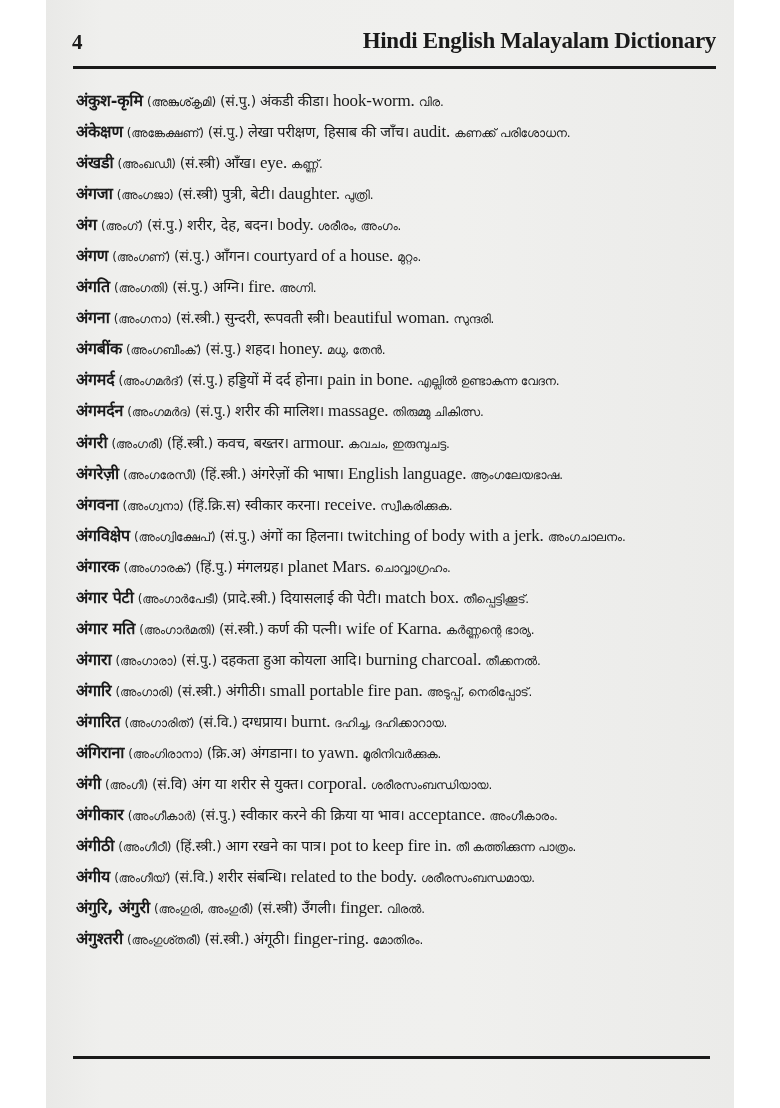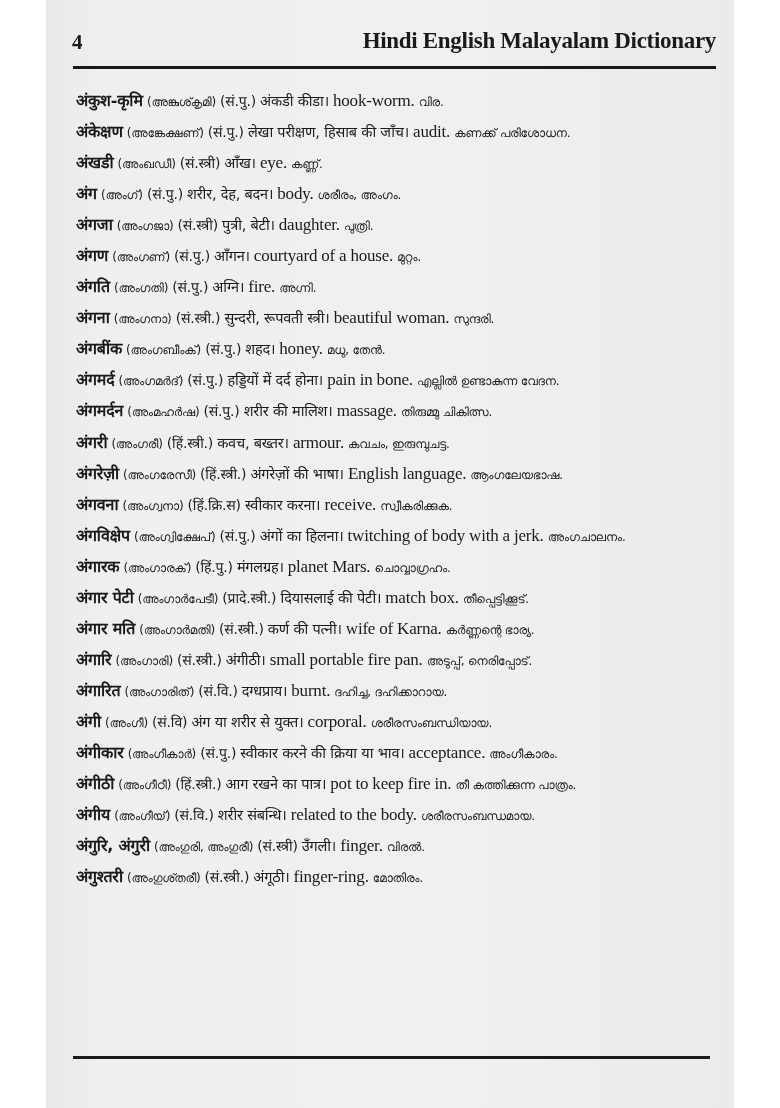--- a/index.html
+++ b/index.html
@@ -27,37 +27,39 @@
   <div class="header">
     <span class="page-num">4</span>
     <div class="title">Hindi English Malayalam Dictionary</div>
   </div>
   <div class="rule-top"></div>
 
   <div class="entries" id="entries">
       <div class="entry"><span class="hw">अंकुश-कृमि</span> <span class="ml">(അങ്കുശ്കൃമി)</span> <span class="gram">(सं.पु.)</span> <span class="hi">अंकडी कीडा।</span> <span class="en">hook-worm.</span> <span class="ml">വിര.</span></div>
       <div class="entry"><span class="hw">अंकेक्षण</span> <span class="ml">(അങ്കേക്ഷണ്)</span> <span class="gram">(सं.पु.)</span> <span class="hi">लेखा परीक्षण, हिसाब की जाँच।</span> <span class="en">audit.</span> <span class="ml">കണക്ക് പരിശോധന.</span></div>
       <div class="entry"><span class="hw">अंखडी</span> <span class="ml">(അംഖഡീ)</span> <span class="gram">(सं.स्त्री)</span> <span class="hi">आँख।</span> <span class="en">eye.</span> <span class="ml">കണ്ണ്.</span></div>
+      <div class="entry"><span class="hw">अंगजा</span> <span class="ml">(അംഗജാ)</span> <span class="gram">(सं.स्त्री)</span> <span class="hi">पुत्री, बेटी।</span> <span class="en">daughter.</span> <span class="ml">പുത്രി.</span></div>
       <div class="entry"><span class="hw">अंग</span> <span class="ml">(അംഗ്)</span> <span class="gram">(सं.पु.)</span> <span class="hi">शरीर, देह, बदन।</span> <span class="en">body.</span> <span class="ml">ശരീരം, അംഗം.</span></div>
-      <div class="entry"><span class="hw">अंगजा</span> <span class="ml">(അംഗജാ)</span> <span class="gram">(सं.स्त्री)</span> <span class="hi">पुत्री, बेटी।</span> <span class="en">daughter.</span> <span class="ml">പുത്രി.</span></div>
       <div class="entry"><span class="hw">अंगण</span> <span class="ml">(അംഗണ്)</span> <span class="gram">(सं.पु.)</span> <span class="hi">आँगन।</span> <span class="en">courtyard of a house.</span> <span class="ml">മുറ്റം.</span></div>
       <div class="entry"><span class="hw">अंगति</span> <span class="ml">(അംഗതി)</span> <span class="gram">(सं.पु.)</span> <span class="hi">अग्नि।</span> <span class="en">fire.</span> <span class="ml">അഗ്നി.</span></div>
       <div class="entry"><span class="hw">अंगना</span> <span class="ml">(അംഗനാ)</span> <span class="gram">(सं.स्त्री.)</span> <span class="hi">सुन्दरी, रूपवती स्त्री।</span> <span class="en">beautiful woman.</span> <span class="ml">സുന്ദരി.</span></div>
       <div class="entry"><span class="hw">अंगबींक</span> <span class="ml">(അംഗബീംക്)</span> <span class="gram">(सं.पु.)</span> <span class="hi">शहद।</span> <span class="en">honey.</span> <span class="ml">മധു, തേൻ.</span></div>
       <div class="entry"><span class="hw">अंगमर्द</span> <span class="ml">(അംഗമർദ്)</span> <span class="gram">(सं.पु.)</span> <span class="hi">हड्डियों में दर्द होना।</span> <span class="en">pain in bone.</span> <span class="ml">എല്ലിൽ ഉണ്ടാകുന്ന വേദന.</span></div>
-      <div class="entry"><span class="hw">अंगमर्दन</span> <span class="ml">(അംമഹർഷ)</span> <span class="gram">(सं.पु.)</span> <span class="hi">शरीर की मालिश।</span> <span class="en">massage.</span> <span class="ml">തിരുമ്മു ചികിത്സ.</span></div>
+      <div class="entry"><span class="hw">अंगमर्दन</span> <span class="ml">(അംഗമർദ)</span> <span class="gram">(सं.पु.)</span> <span class="hi">शरीर की मालिश।</span> <span class="en">massage.</span> <span class="ml">തിരുമ്മു ചികിത്സ.</span></div>
       <div class="entry"><span class="hw">अंगरी</span> <span class="ml">(അംഗരീ)</span> <span class="gram">(हिं.स्त्री.)</span> <span class="hi">कवच, बख्तर।</span> <span class="en">armour.</span> <span class="ml">കവചം, ഇരുമ്പുചട്ട.</span></div>
       <div class="entry"><span class="hw">अंगरेज़ी</span> <span class="ml">(അംഗരേസീ)</span> <span class="gram">(हिं.स्त्री.)</span> <span class="hi">अंगरेज़ों की भाषा।</span> <span class="en">English language.</span> <span class="ml">ആംഗലേയഭാഷ.</span></div>
       <div class="entry"><span class="hw">अंगवना</span> <span class="ml">(അംഗ്വനാ)</span> <span class="gram">(हिं.क्रि.स)</span> <span class="hi">स्वीकार करना।</span> <span class="en">receive.</span> <span class="ml">സ്വീകരിക്കുക.</span></div>
       <div class="entry"><span class="hw">अंगविक्षेप</span> <span class="ml">(അംഗ്വിക്ഷേപ്)</span> <span class="gram">(सं.पु.)</span> <span class="hi">अंगों का हिलना।</span> <span class="en">twitching of body with a jerk.</span> <span class="ml">അംഗചാലനം.</span></div>
       <div class="entry"><span class="hw">अंगारक</span> <span class="ml">(അംഗാരക്)</span> <span class="gram">(हिं.पु.)</span> <span class="hi">मंगलग्रह।</span> <span class="en">planet Mars.</span> <span class="ml">ചൊവ്വാഗ്രഹം.</span></div>
       <div class="entry"><span class="hw">अंगार पेटी</span> <span class="ml">(അംഗാർപേടീ)</span> <span class="gram">(प्रादे.स्त्री.)</span> <span class="hi">दियासलाई की पेटी।</span> <span class="en">match box.</span> <span class="ml">തീപ്പെട്ടിക്കൂട്.</span></div>
       <div class="entry"><span class="hw">अंगार मति</span> <span class="ml">(അംഗാർമതി)</span> <span class="gram">(सं.स्त्री.)</span> <span class="hi">कर्ण की पत्नी।</span> <span class="en">wife of Karna.</span> <span class="ml">കർണ്ണന്റെ ഭാര്യ.</span></div>
+      <div class="entry"><span class="hw">अंगारा</span> <span class="ml">(അംഗാരാ)</span> <span class="gram">(सं.पु.)</span> <span class="hi">दहकता हुआ कोयला आदि।</span> <span class="en">burning charcoal.</span> <span class="ml">തീക്കനൽ.</span></div>
       <div class="entry"><span class="hw">अंगारि</span> <span class="ml">(അംഗാരി)</span> <span class="gram">(सं.स्त्री.)</span> <span class="hi">अंगीठी।</span> <span class="en">small portable fire pan.</span> <span class="ml">അടുപ്പ്, നെരിപ്പോട്.</span></div>
       <div class="entry"><span class="hw">अंगारित</span> <span class="ml">(അംഗാരിത്)</span> <span class="gram">(सं.वि.)</span> <span class="hi">दग्धप्राय।</span> <span class="en">burnt.</span> <span class="ml">ദഹിച്ച, ദഹിക്കാറായ.</span></div>
+      <div class="entry"><span class="hw">अंगिराना</span> <span class="ml">(അംഗിരാനാ)</span> <span class="gram">(क्रि.अ)</span> <span class="hi">अंगडाना।</span> <span class="en">to yawn.</span> <span class="ml">മൂരിനിവർക്കുക.</span></div>
       <div class="entry"><span class="hw">अंगी</span> <span class="ml">(അംഗീ)</span> <span class="gram">(सं.वि)</span> <span class="hi">अंग या शरीर से युक्त।</span> <span class="en">corporal.</span> <span class="ml">ശരീരസംബന്ധിയായ.</span></div>
       <div class="entry"><span class="hw">अंगीकार</span> <span class="ml">(അംഗീകാർ)</span> <span class="gram">(सं.पु.)</span> <span class="hi">स्वीकार करने की क्रिया या भाव।</span> <span class="en">acceptance.</span> <span class="ml">അംഗീകാരം.</span></div>
       <div class="entry"><span class="hw">अंगीठी</span> <span class="ml">(അംഗീഠീ)</span> <span class="gram">(हिं.स्त्री.)</span> <span class="hi">आग रखने का पात्र।</span> <span class="en">pot to keep fire in.</span> <span class="ml">തീ കത്തിക്കുന്ന പാത്രം.</span></div>
       <div class="entry"><span class="hw">अंगीय</span> <span class="ml">(അംഗീയ്)</span> <span class="gram">(सं.वि.)</span> <span class="hi">शरीर संबन्धि।</span> <span class="en">related to the body.</span> <span class="ml">ശരീരസംബന്ധമായ.</span></div>
       <div class="entry"><span class="hw">अंगुरि, अंगुरी</span> <span class="ml">(അംഗുരി, അംഗുരീ)</span> <span class="gram">(सं.स्त्री)</span> <span class="hi">उँगली।</span> <span class="en">finger.</span> <span class="ml">വിരൽ.</span></div>
       <div class="entry"><span class="hw">अंगुश्तरी</span> <span class="ml">(അംഗുശ്തരീ)</span> <span class="gram">(सं.स्त्री.)</span> <span class="hi">अंगूठी।</span> <span class="en">finger-ring.</span> <span class="ml">മോതിരം.</span></div>
     </div>
 
   <div class="rule-bottom"></div>
 </div>

